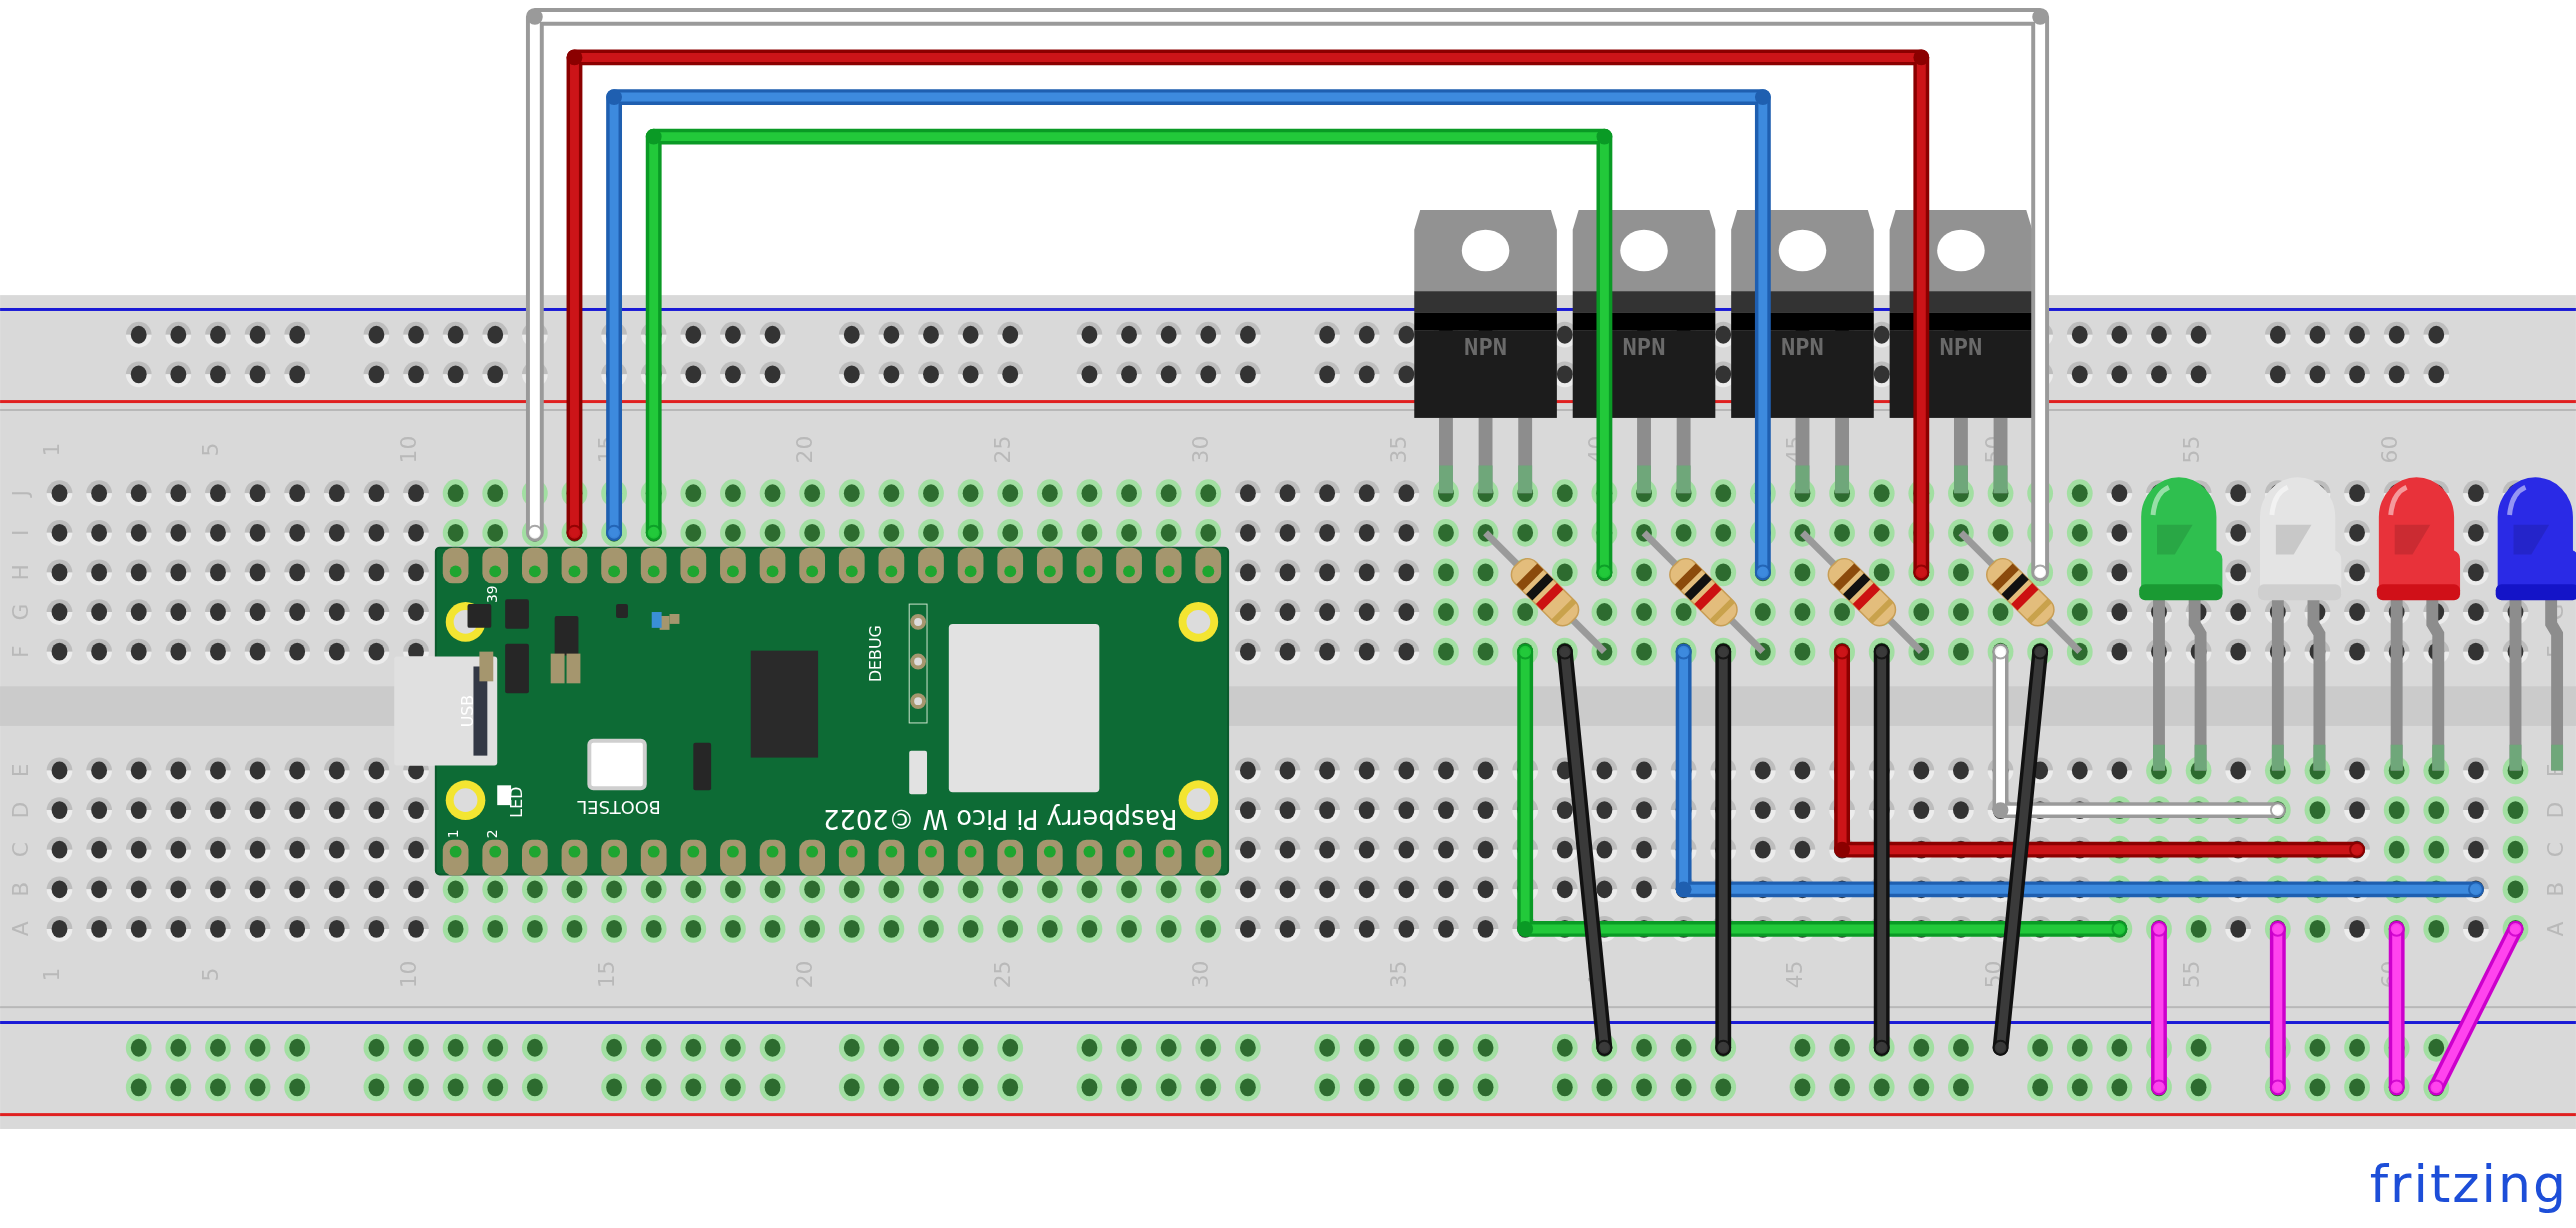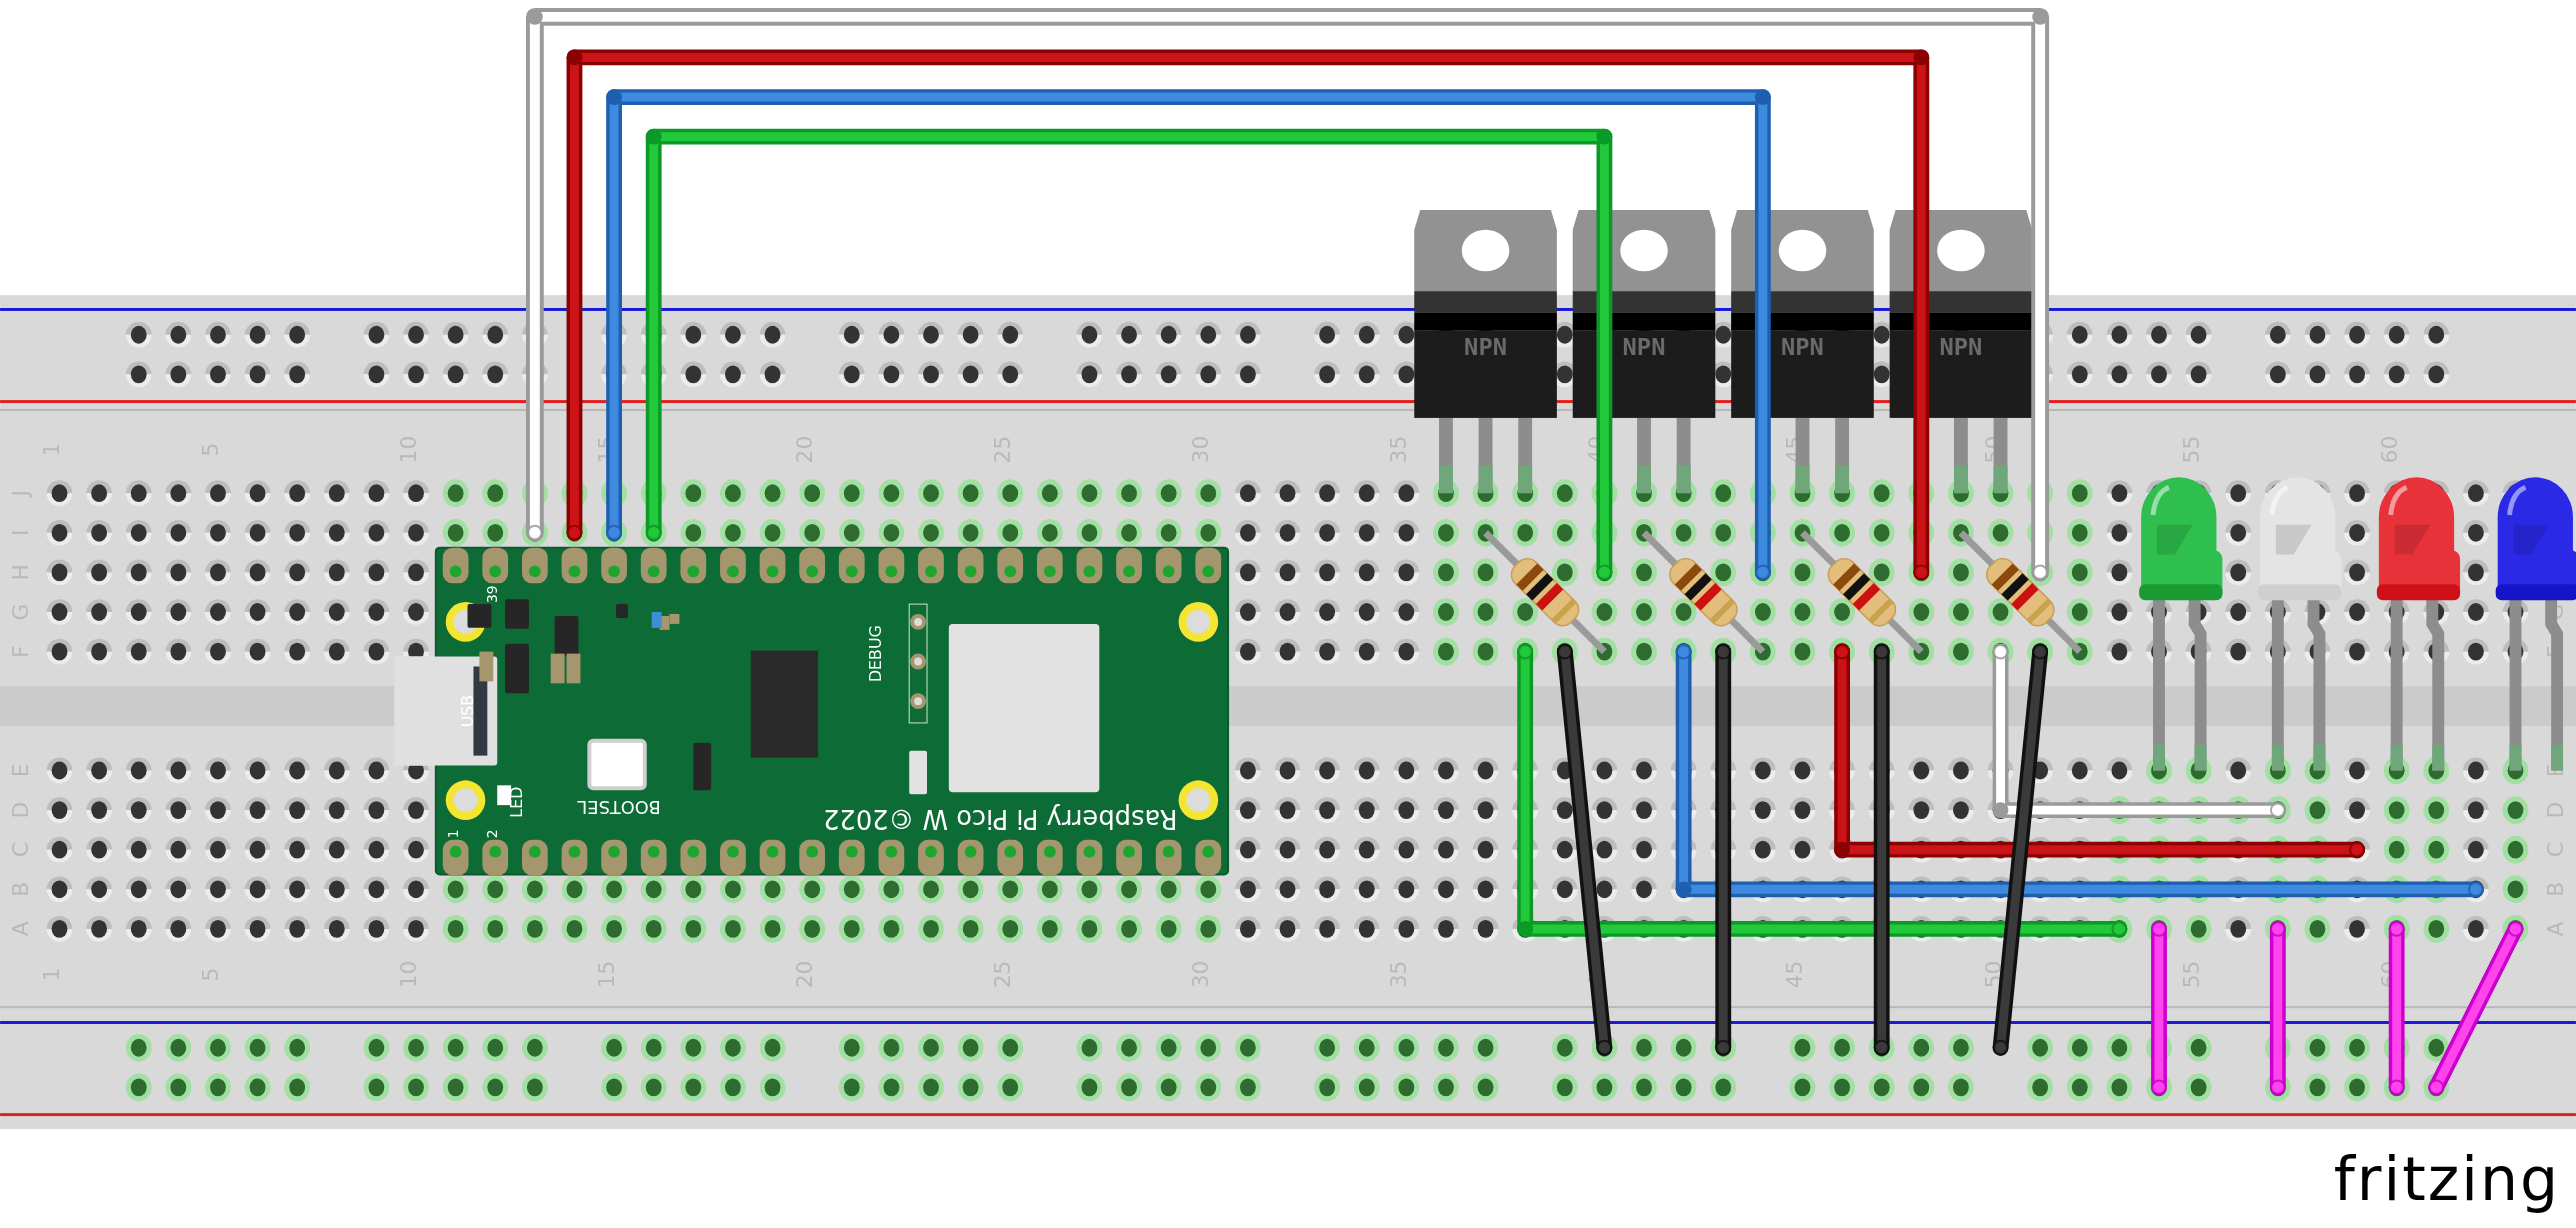--- a/index.html
+++ b/index.html
@@ -1,21 +1,21 @@
 <!DOCTYPE html>
 <html><head>
 <meta charset="utf-8">
 <style>
   html, body { margin:0; padding:0; background:#ffffff; }
   body { width:2576px; height:1228px; overflow:hidden; position:relative; font-family:"DejaVu Sans", sans-serif; }
   #scene { position:absolute; left:0; top:0; }
   .lbl { font-family:"DejaVu Sans", sans-serif; fill:#b9b9b9; font-size:22px; }
   .pico-txt { font-family:"DejaVu Sans", sans-serif; fill:#ffffff; }
   .npn-txt { font-family:"DejaVu Sans Mono", monospace; font-weight:bold; fill:#6a6a6a; font-size:24px; }
-  #fritzing-logo { position:absolute; right:16px; bottom:14px; font-family:"DejaVu Sans", sans-serif; font-size:60px; color:#000000; letter-spacing:2px; }
+  #fritzing-logo { position:absolute; right:8px; bottom:14px; font-family:"DejaVu Sans", sans-serif; font-size:52px; color:#1d4ed8; letter-spacing:2px; }
 </style>
 </head>
 <body>
 
 <svg id="scene" width="2576" height="1228" viewBox="0 0 2601 1240" xmlns="http://www.w3.org/2000/svg">
   <g id="board-layer">
       <rect x="0" y="298" width="2601" height="842" fill="#d9d9d9"></rect>
       <rect x="0" y="413" width="2601" height="2" fill="#b8b8b8"></rect>
       <rect x="0" y="693" width="2601" height="40" fill="#cbcbcb"></rect>
       <rect x="0" y="1016" width="2601" height="2" fill="#b8b8b8"></rect>

